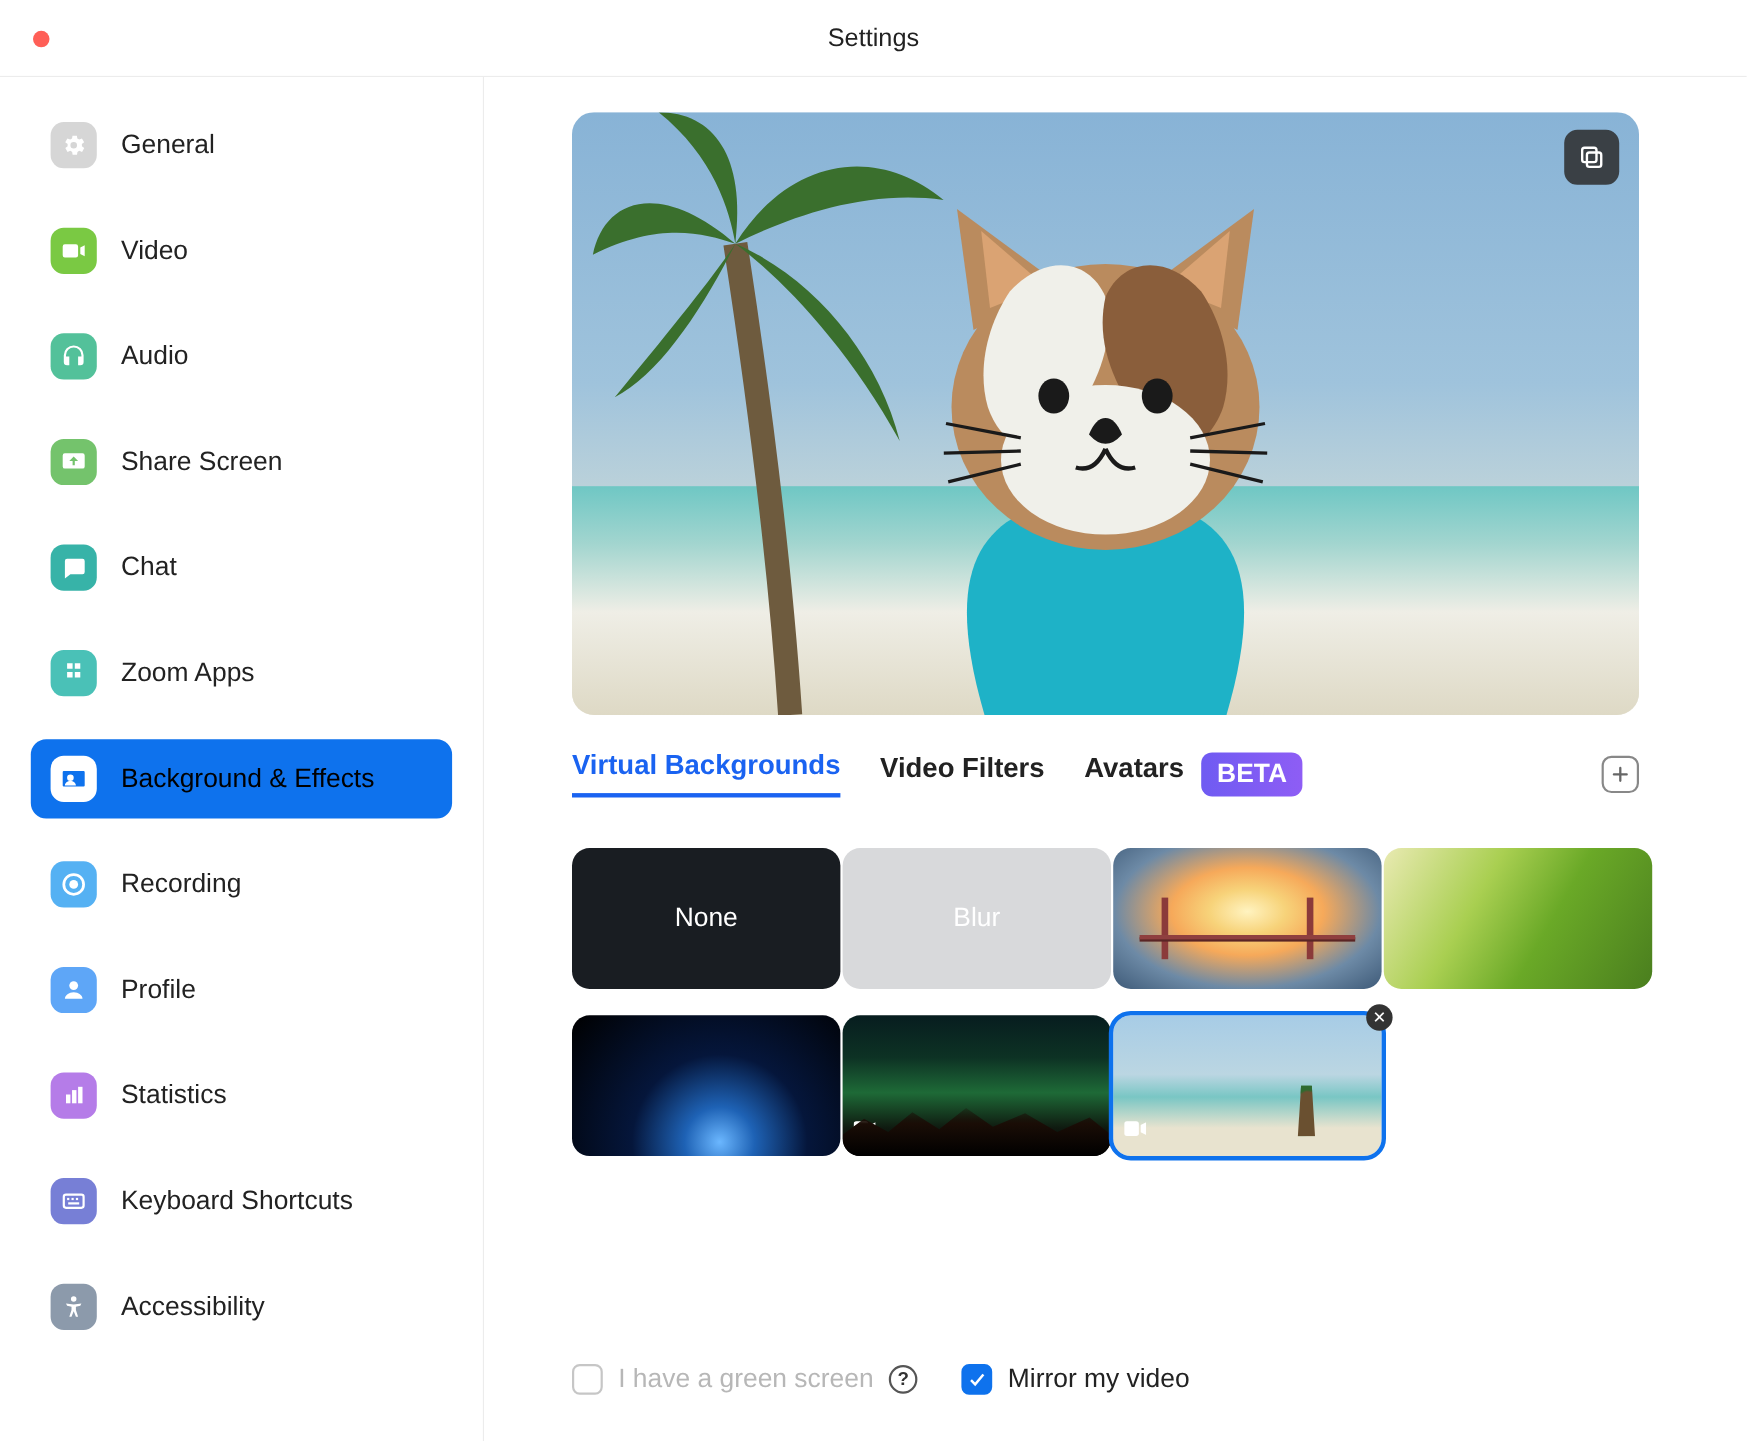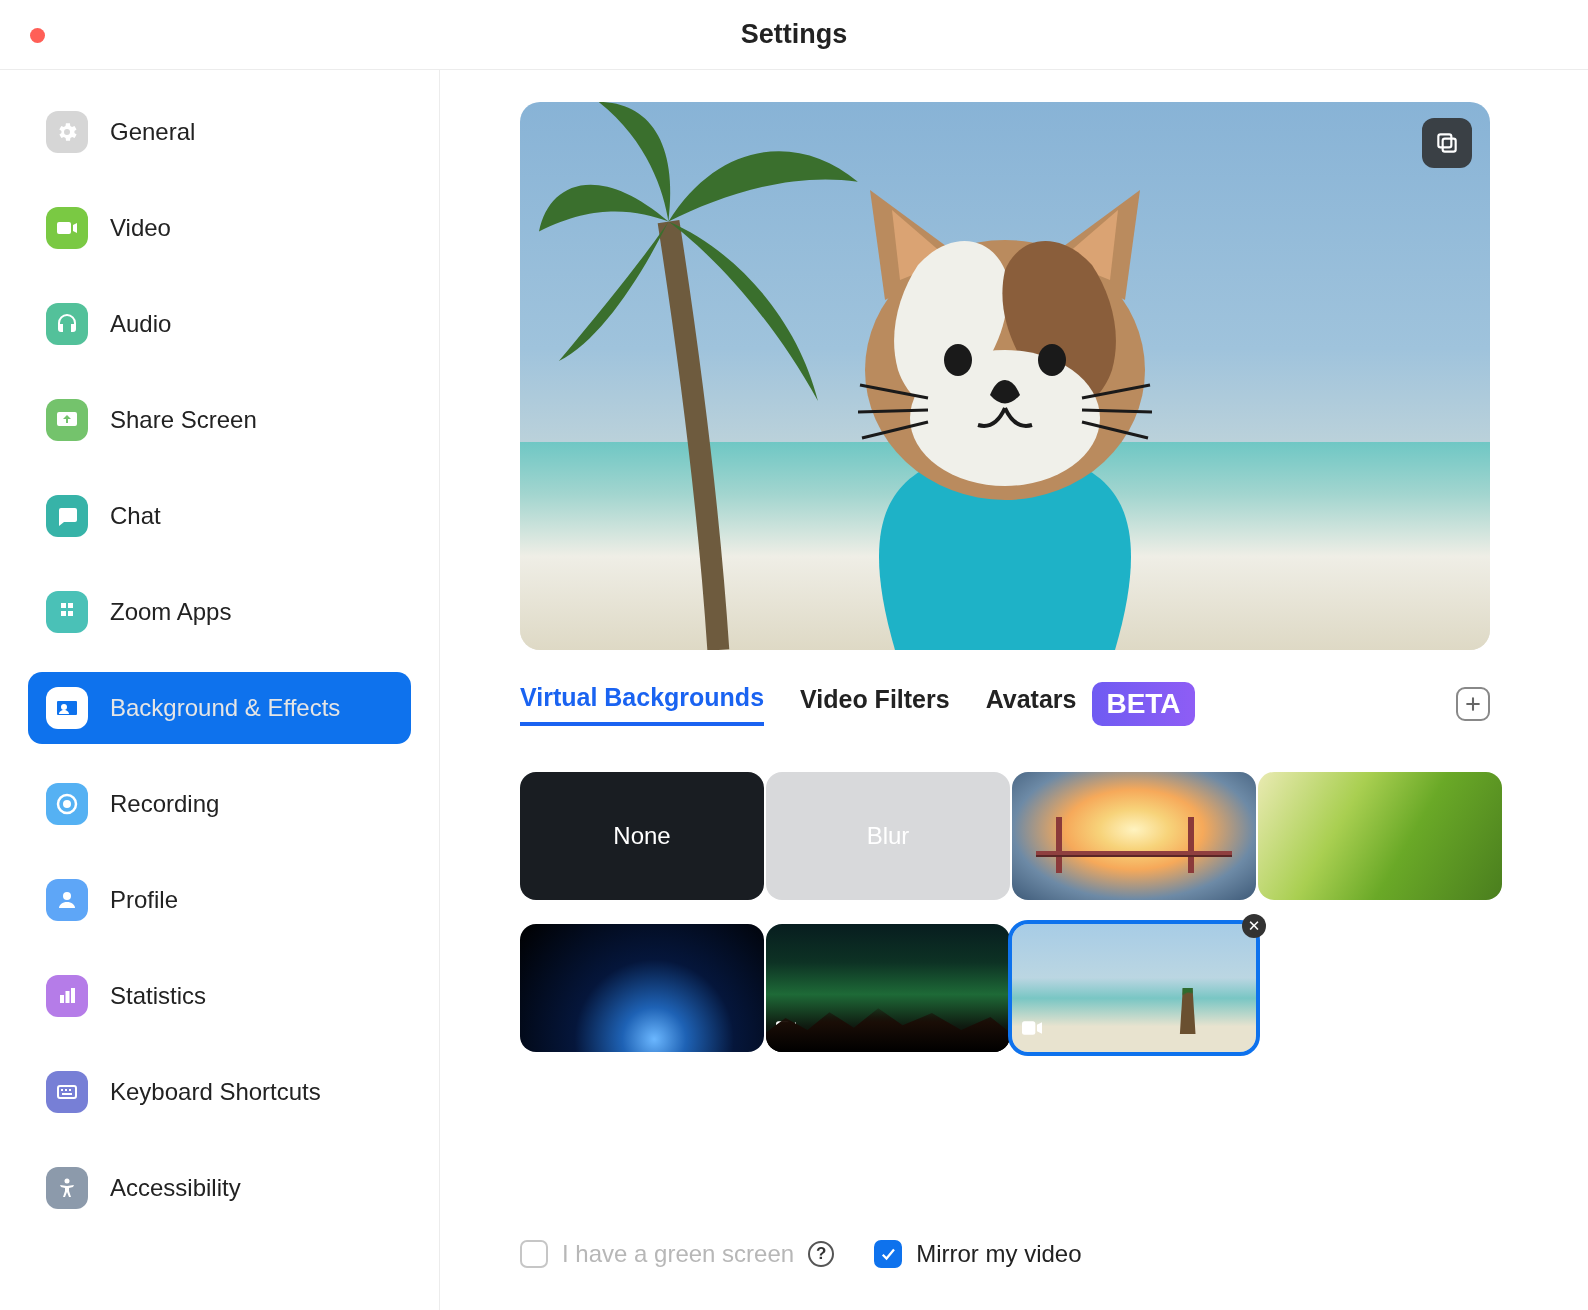--- a/index.html
+++ b/index.html
@@ -2,25 +2,25 @@
 <html><head>
 <meta charset="utf-8">
 <style>
   * { box-sizing: border-box; margin: 0; padding: 0; }
   html, body { width: 1588px; height: 1310px; font-family: -apple-system, "Helvetica Neue", Arial, sans-serif; background: #fff; color: #222; }
   .window { width: 100%; height: 100%; display: flex; flex-direction: column; }
   .titlebar { height: 70px; display: flex; align-items: center; border-bottom: 1px solid #ececec; position: relative; }
   .traffic { position: absolute; left: 30px; top: 28px; display: flex; gap: 10px; }
   .traffic .dot { width: 15px; height: 15px; border-radius: 50%; }
   .traffic .close { background: #ff5f57; }
-  .title { flex: 1; text-align: center; font-size: 27px; font-weight: 700; }
+  .title { flex: 1; text-align: center; font-size: 23px; font-weight: 400; }
   .body { flex: 1; display: flex; }
   .sidebar { width: 440px; padding: 26px 28px; border-right: 1px solid #ececec; }
   .nav-item { display: flex; align-items: center; gap: 22px; padding: 15px 18px; border-radius: 14px; font-size: 24px; font-weight: 500; color: #222; cursor: pointer; margin-bottom: 24px; }
-  .nav-item.selected { background: #0e72ed; color: #e5e5e5; }
+  .nav-item.selected { background: #0e72ed; color: #000000; }
   .nav-item .icon-box { width: 42px; height: 42px; border-radius: 12px; display: flex; align-items: center; justify-content: center; flex-shrink: 0; }
   .nav-item .icon-box svg { width: 24px; height: 24px; fill: #fff; }
   .ic-general { background: #d6d6d6; }
   .ic-video { background: #7ac943; }
   .ic-audio { background: #53c19a; }
   .ic-share { background: #74c36c; }
   .ic-chat { background: #37b3a8; }
   .ic-apps { background: #4ac1b7; }
   .ic-bg { background: #fff; }
   .ic-bg svg { fill: #0e72ed !important; }
@@ -36,21 +36,21 @@
   .preview-sky { position: absolute; inset: 0; background: linear-gradient(to bottom, #88b3d6 0%, #9fc3dc 45%, #bcd2da 63%, #e7ecd9 74%, #e8e6db 100%); }
   .preview-sea { position: absolute; left: 0; right: 0; top: 62%; bottom: 0; background: linear-gradient(to bottom, #6fc7c4 0%, #a2d5cf 25%, #efeee6 55%, #ded9c5 100%); }
   .rotate-btn { position: absolute; top: 16px; right: 18px; width: 50px; height: 50px; border-radius: 12px; background: rgba(44,44,44,.85); display: flex; align-items: center; justify-content: center; cursor: pointer; }
   .rotate-btn svg { width: 26px; height: 26px; stroke: #fff; fill: none; }
   .palm { position: absolute; left: 0; top: 0; width: 45%; height: 100%; }
   .avatar { position: absolute; left: 50%; transform: translateX(-50%); bottom: 0; width: 430px; height: 470px; }
 
   .tabs-row { display: flex; align-items: center; gap: 36px; margin-top: 32px; width: 970px; }
   .tab { font-size: 25px; font-weight: 700; color: #222; cursor: pointer; padding-bottom: 10px; }
   .tab.active { color: #1a63f1; border-bottom: 4px solid #1a63f1; }
-  .beta-badge { background: linear-gradient(90deg, #6f5bf2, #8e5df5); color: #fff; font-size: 28px; font-weight: 700; padding: 6px 14px; border-radius: 10px; margin-left: -20px; }
+  .beta-badge { background: linear-gradient(90deg, #6f5bf2, #8e5df5); color: #fff; font-size: 24px; font-weight: 700; padding: 6px 14px; border-radius: 10px; margin-left: -20px; }
   .add-btn { margin-left: auto; width: 34px; height: 34px; border: 2px solid #888; border-radius: 9px; display: flex; align-items: center; justify-content: center; cursor: pointer; color: #666; font-size: 24px; font-weight: 300; }
 
   .bg-grid { margin-top: 46px; width: 970px; display: grid; grid-template-columns: repeat(4, 222px); gap: 24px 24px; }
   .bg-tile { width: 244px; height: 128px; border-radius: 16px; position: relative; cursor: pointer; overflow: hidden; display: flex; align-items: center; justify-content: center; font-size: 24px; font-weight: 500; }
   .bg-tile.selected { outline: 4px solid #0e72ed; outline-offset: 0; }
   .remove-badge { position: absolute; top: -10px; right: -10px; width: 24px; height: 24px; border-radius: 50%; background: #333; color: #fff; display: flex; align-items: center; justify-content: center; font-size: 15px; }
   .vid-icon { position: absolute; left: 10px; bottom: 10px; }
   .vid-icon svg { width: 20px; height: 16px; fill: #fff; }
   .bg-none { background: #191d22; color: #fff; }
   .bg-blur { background: #d8d9db; color: #fff; }

